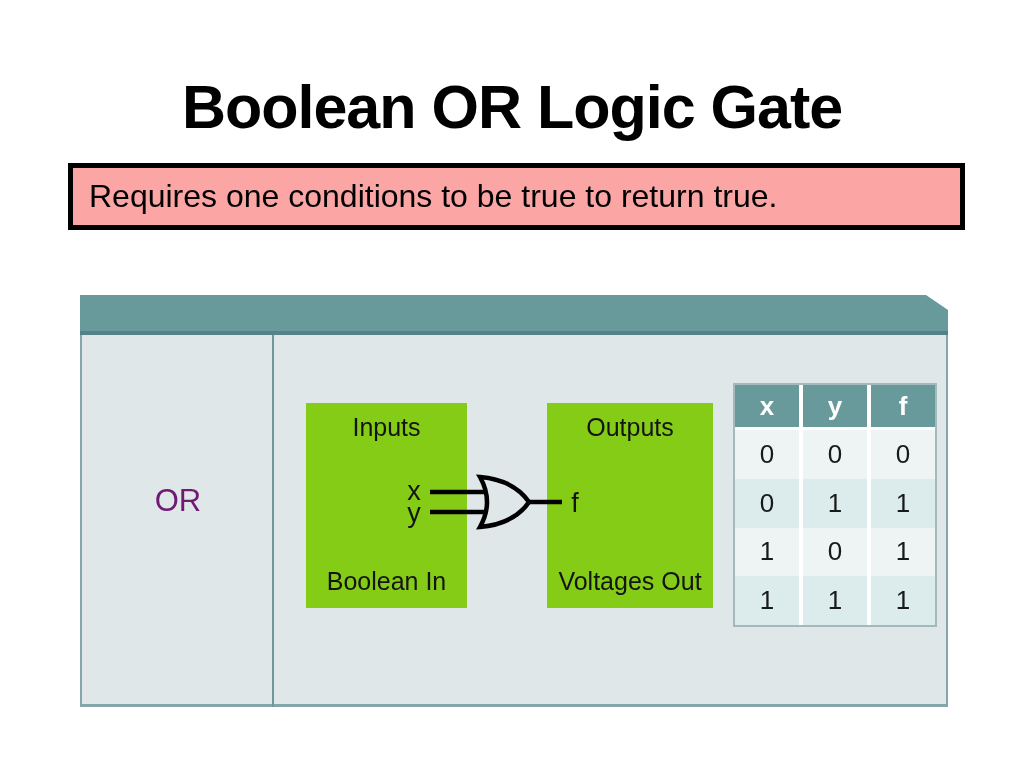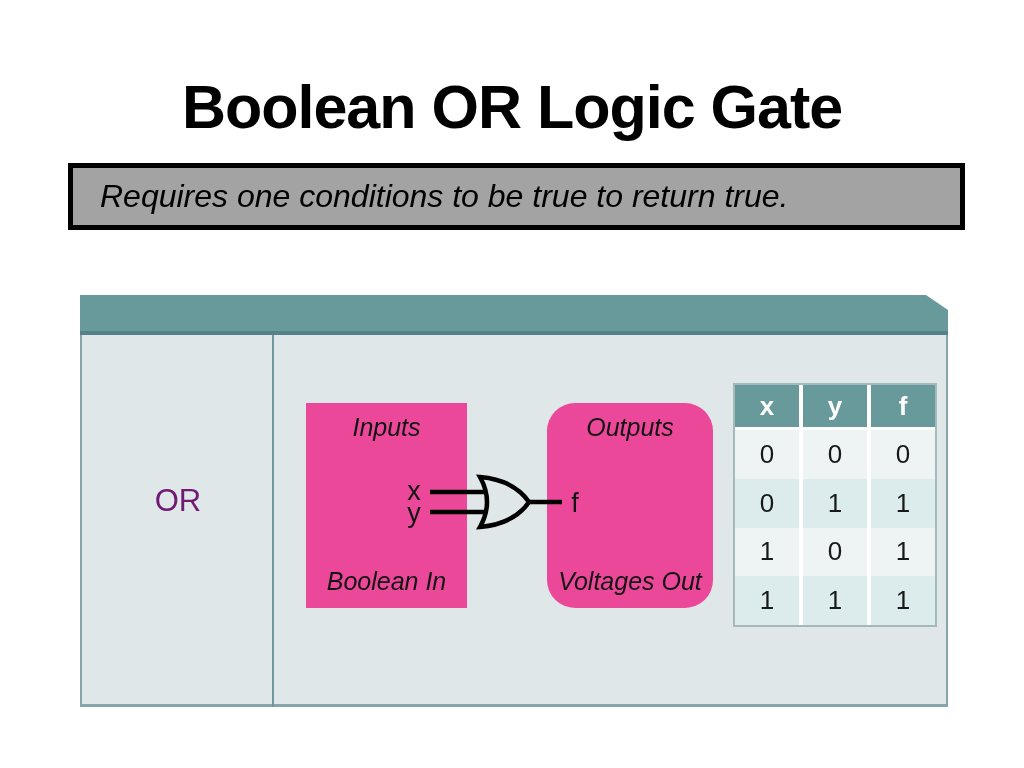--- a/index.html
+++ b/index.html
@@ -7,23 +7,23 @@
   body { font-family: "Liberation Sans", sans-serif; position: relative; color: #0a0a0a; }
 
   .slide-title {
     position: absolute; left: 0; top: 28px; width: 1024px;
     text-align: center; font-size: 61px; font-weight: bold;
     letter-spacing: -1px; color: #000000; margin-top: 44px;
   }
 
   .callout {
     position: absolute; left: 68px; top: 163px; width: 897px; height: 67px;
-    background: #a3a3a3; border: 5px solid #000000;
-    display: flex; align-items: center; padding-left: 27px;
-    font-size: 32px; color: #000000; font-style: italic;
+    background: #fca5a5; border: 5px solid #000000;
+    display: flex; align-items: center; padding-left: 16px;
+    font-size: 32px; color: #000000;
   }
 
   .panel { position: absolute; left: 80px; top: 295px; width: 868px; height: 412px; }
 
   .panel-header {
     position: absolute; left: 0; top: 0; width: 100%; height: 40px;
     background: #68999b;
     clip-path: polygon(0 0, calc(100% - 22px) 0, 100% 15px, 100% 100%, 0 100%);
   }
   .panel-header-edge {
@@ -42,26 +42,26 @@
     position: absolute; left: 192px; top: 40px; height: 372px; width: 2px;
     background: #6d989d;
   }
 
   .row-label {
     position: absolute; left: 58px; top: 188px; width: 80px;
     text-align: center; font-size: 31px; color: #701a75;
   }
 
   .note-box {
-    position: absolute; top: 108px; height: 205px; background: #ec4899;
+    position: absolute; top: 108px; height: 205px; background: #84cc16;
     display: flex; flex-direction: column; justify-content: space-between;
-    align-items: center; padding: 10px 0 12px 0; font-style: italic;
+    align-items: center; padding: 10px 0 12px 0;
   }
   .note-box.inputs  { left: 226px; width: 161px; }
-  .note-box.outputs { left: 467px; width: 166px; border-radius: 28px; }
+  .note-box.outputs { left: 467px; width: 166px; }
   .note-title, .note-caption { font-size: 25px; color: #141414; }
 
   .pin-label {
     position: absolute; width: 28px; text-align: center;
     font-size: 27px; color: #141414; line-height: 28px;
   }
   .pin-x { left: 320px; top: 182px; }
   .pin-y { left: 320px; top: 204px; }
   .pin-f { left: 481px; top: 193px; line-height: 30px; }
 

